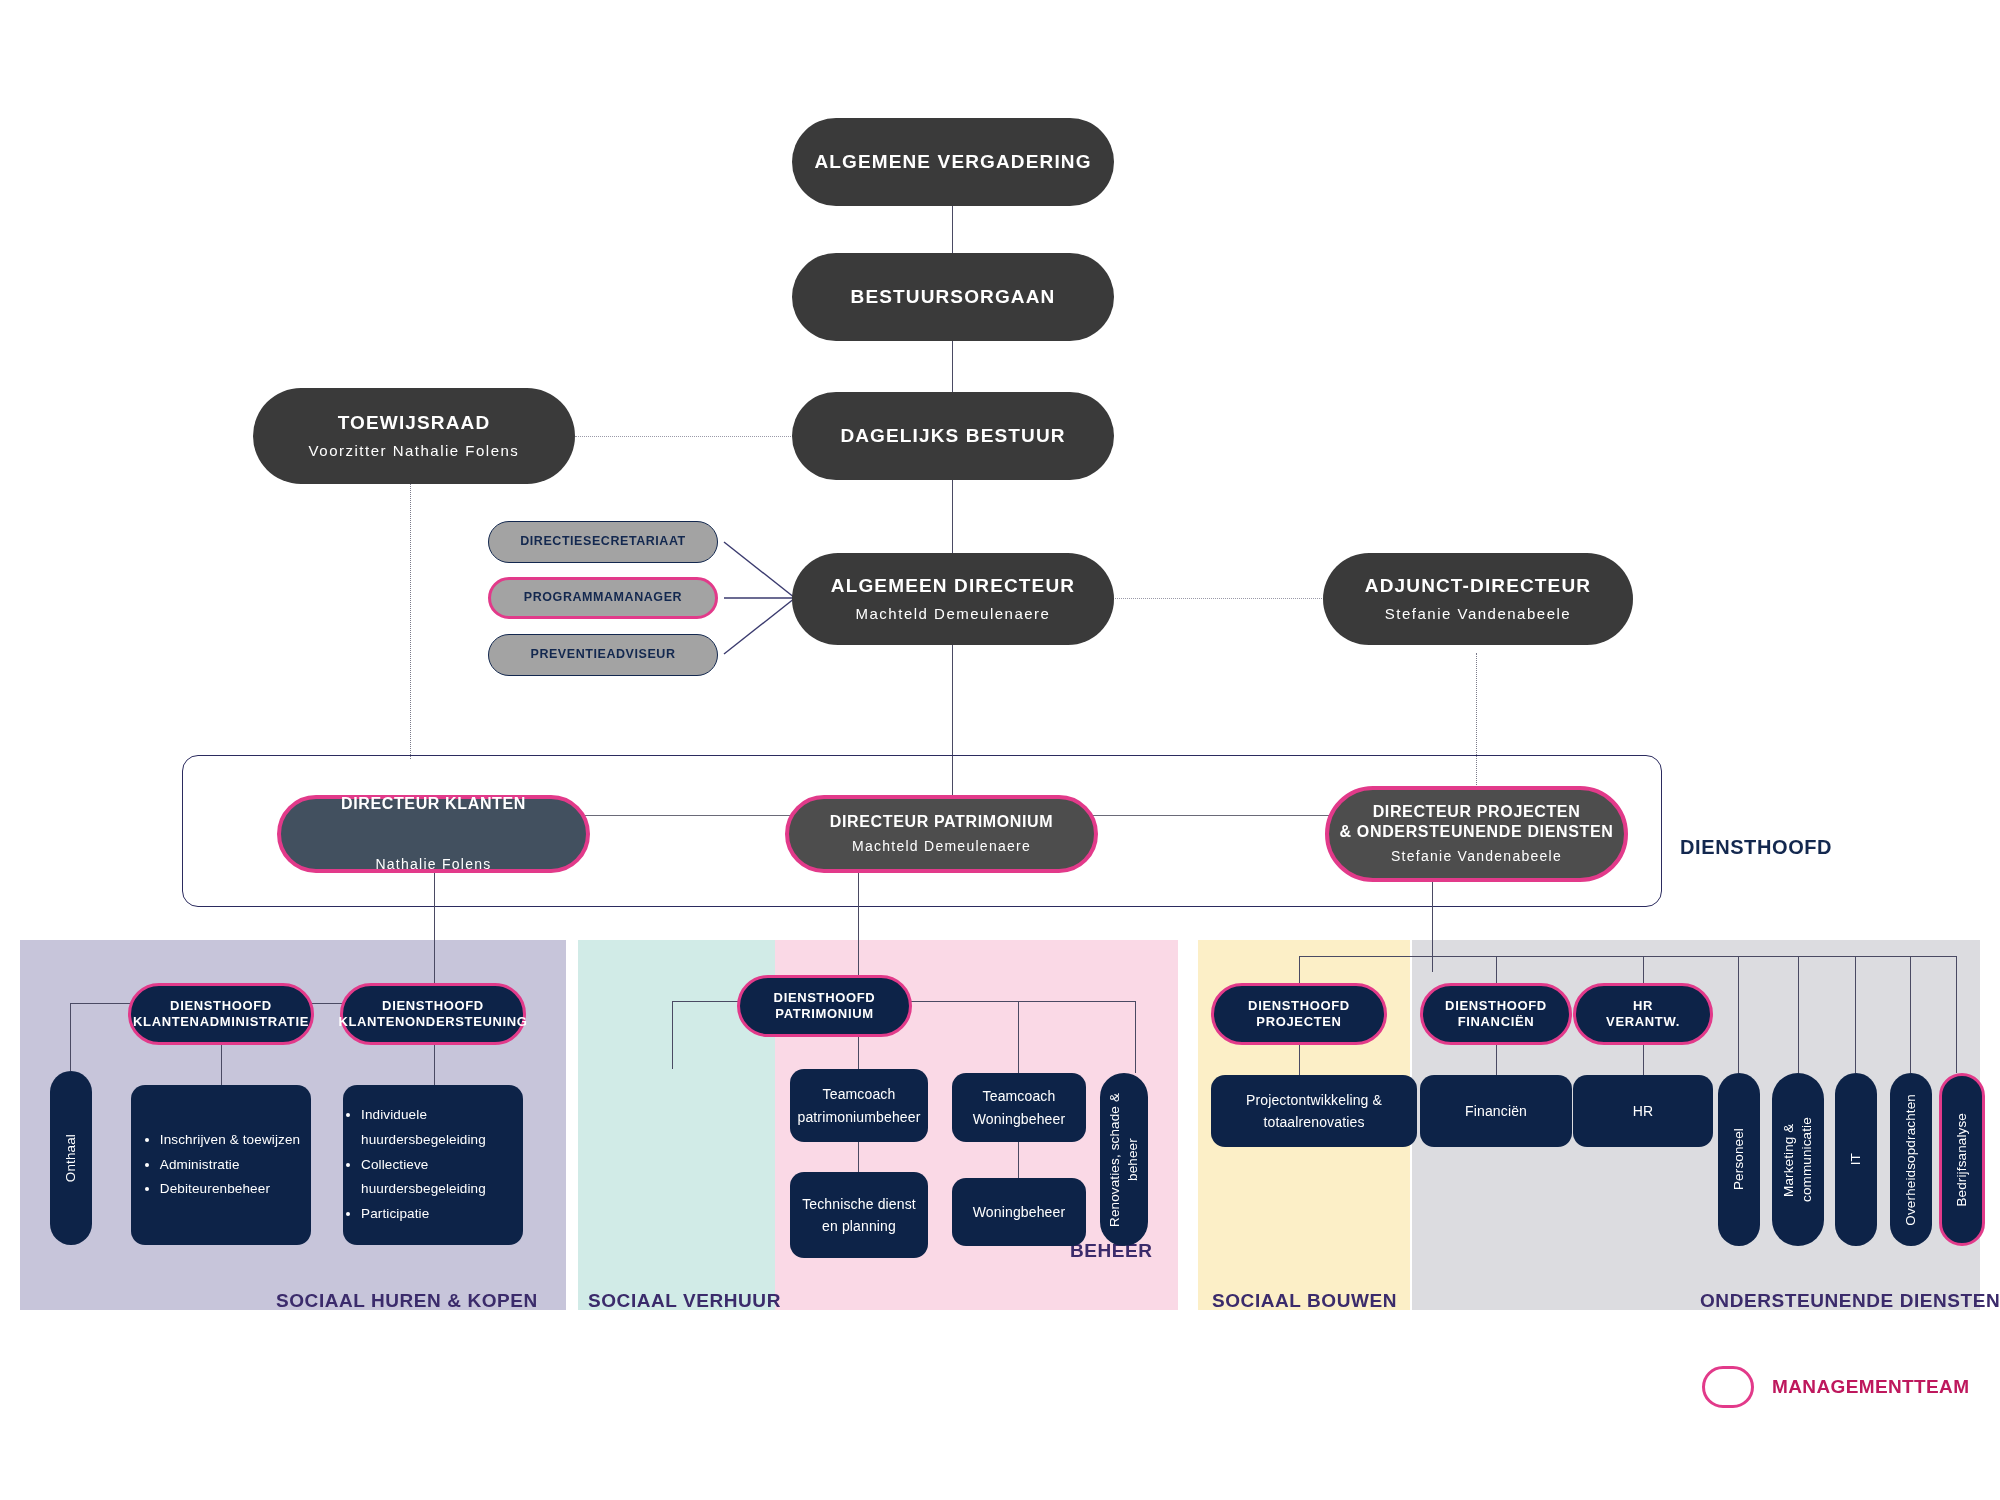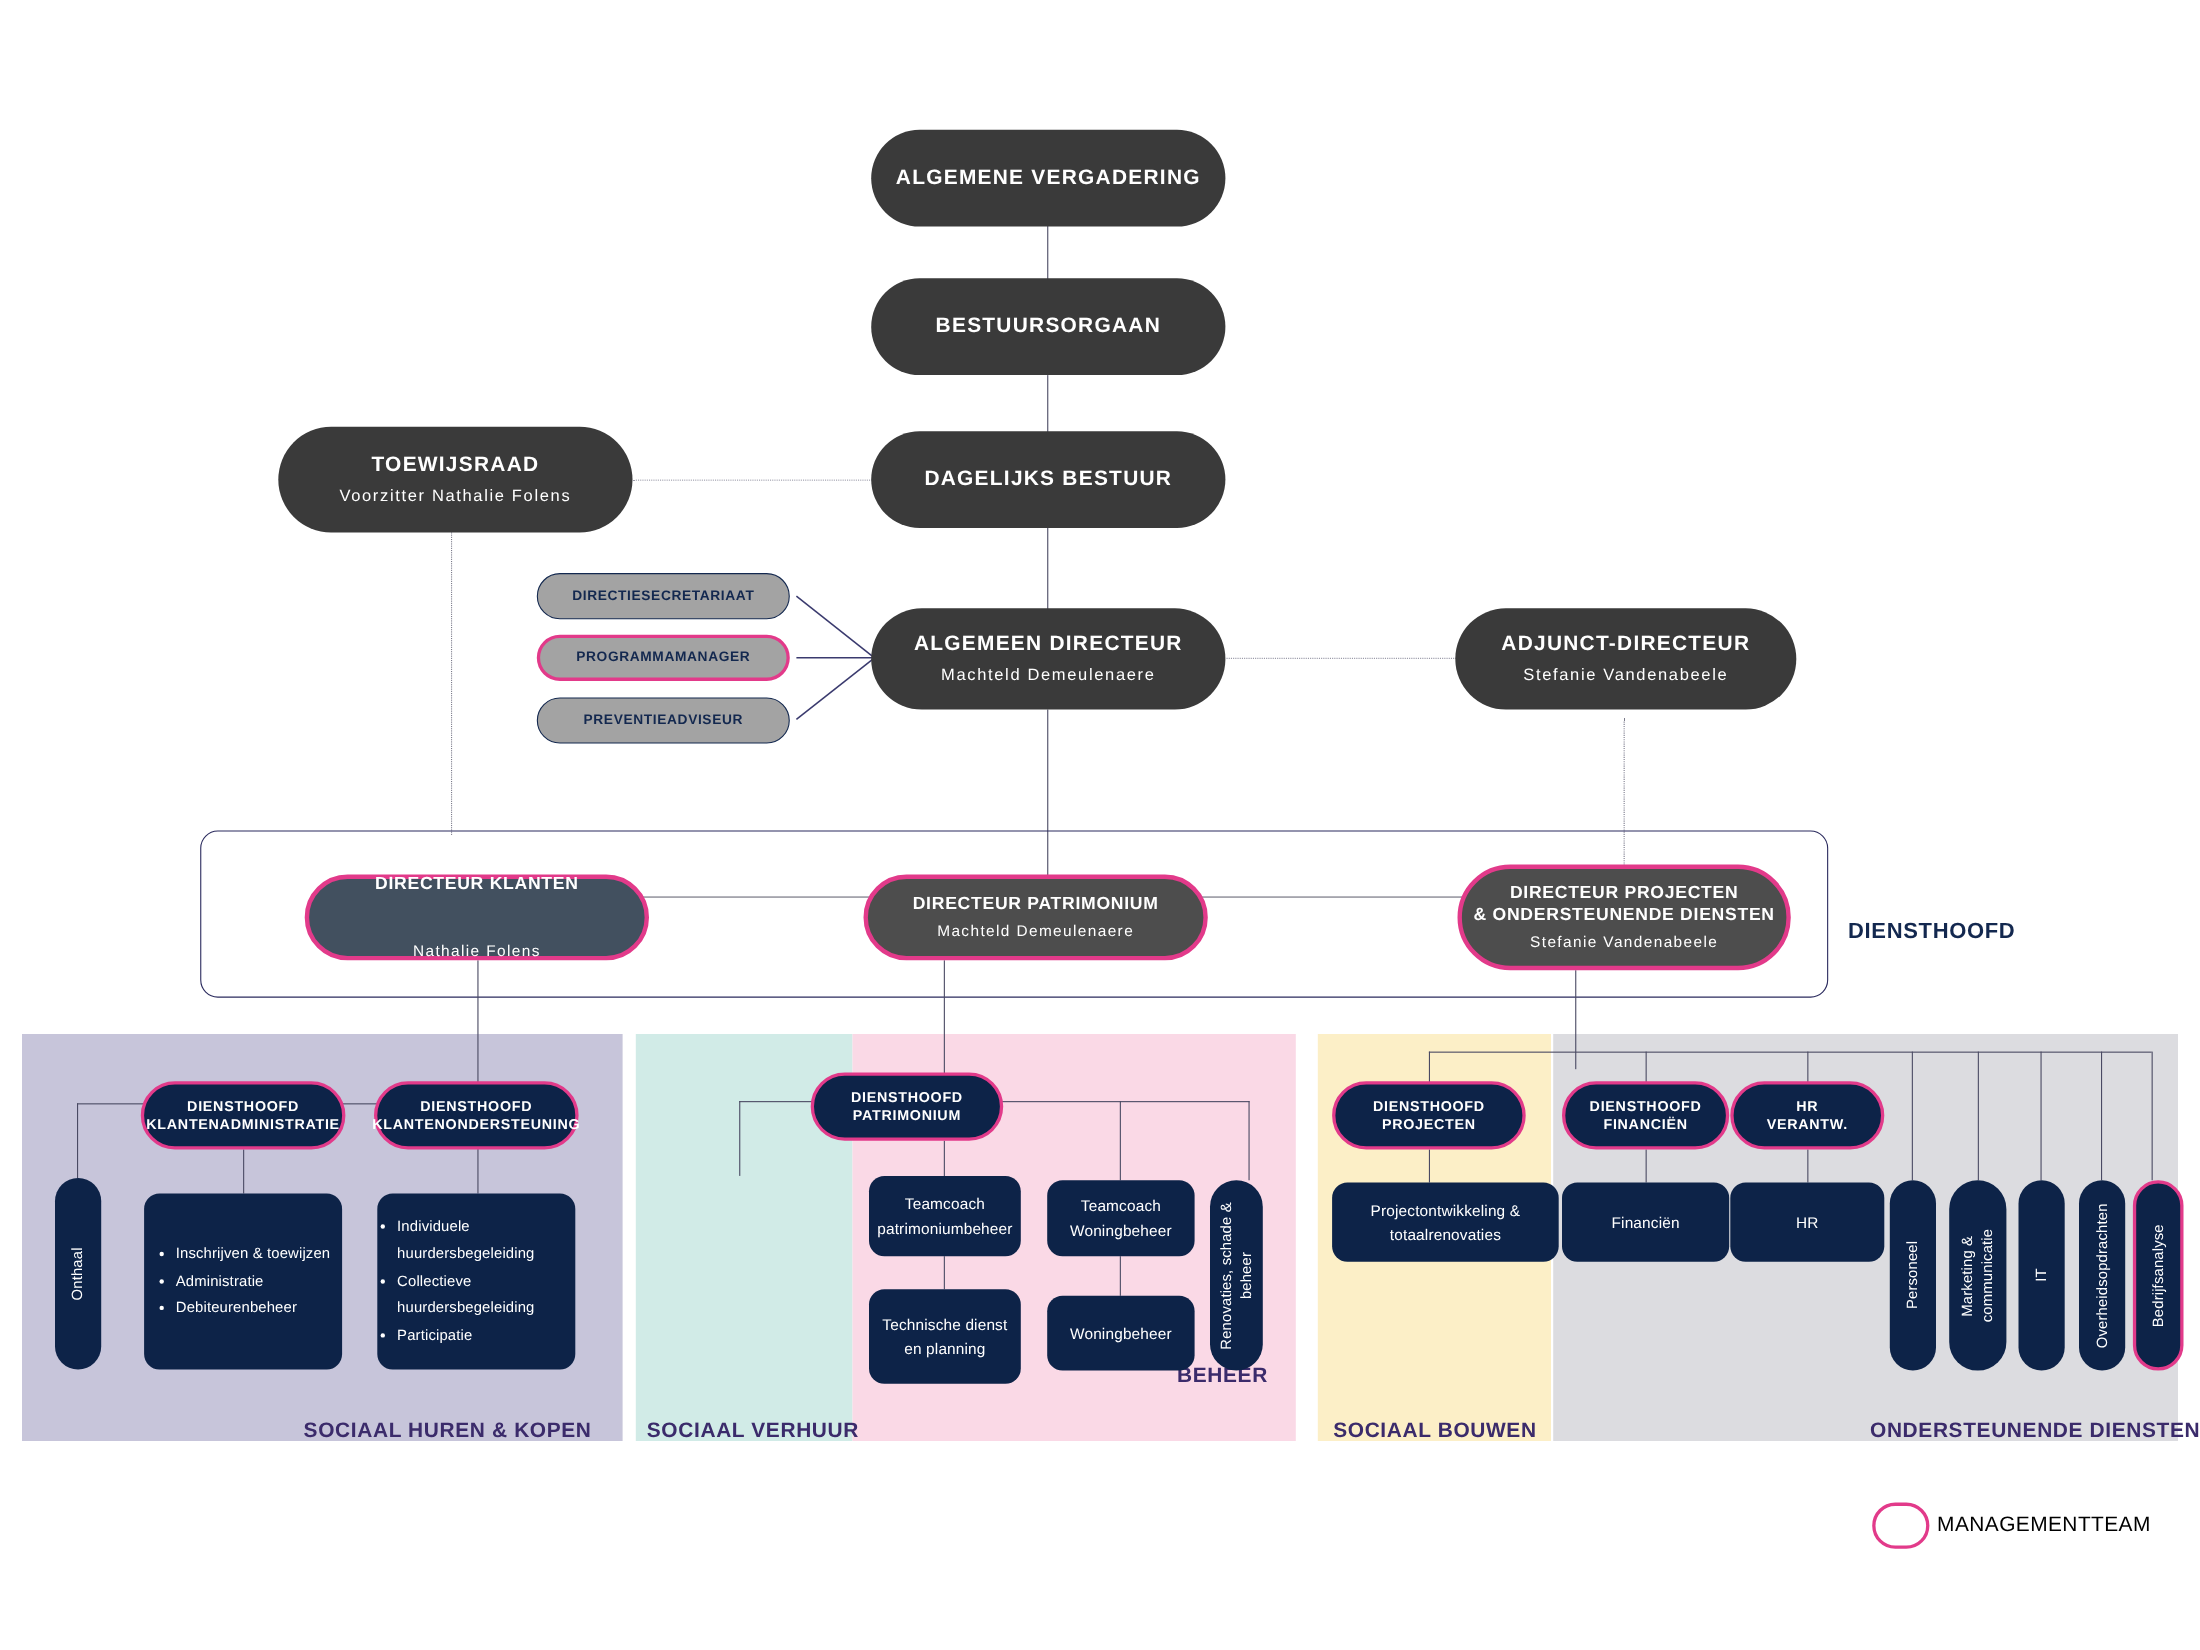--- a/index.html
+++ b/index.html
@@ -84,21 +84,21 @@
     letter-spacing:.03em;z-index:6;
   }
 
   
   #legend{position:absolute;display:flex;align-items:center;z-index:6;}
   #legend .swatch{
     width:46px;height:36px;border-radius:999px;
     border:3px solid #e23a8a;background:#fff;
   }
   #legend .lab{
-    margin-left:7px;color:#000000;font-weight:400;font-size:19px;letter-spacing:.02em;
+    margin-left:18px;color:#be185d;font-weight:700;font-size:19px;letter-spacing:.02em;
   }
 </style>
 </head>
 <body>
 
 <div id="stage">
 
   <div class="panel" style="left:20px;top:940px;width:546px;height:370px;background:#c7c5da;"></div>
   <div class="panel" style="left:578px;top:940px;width:197px;height:370px;background:#d1ebe7;"></div>
   <div class="panel" style="left:775px;top:940px;width:403px;height:370px;background:#fad9e6;"></div>

